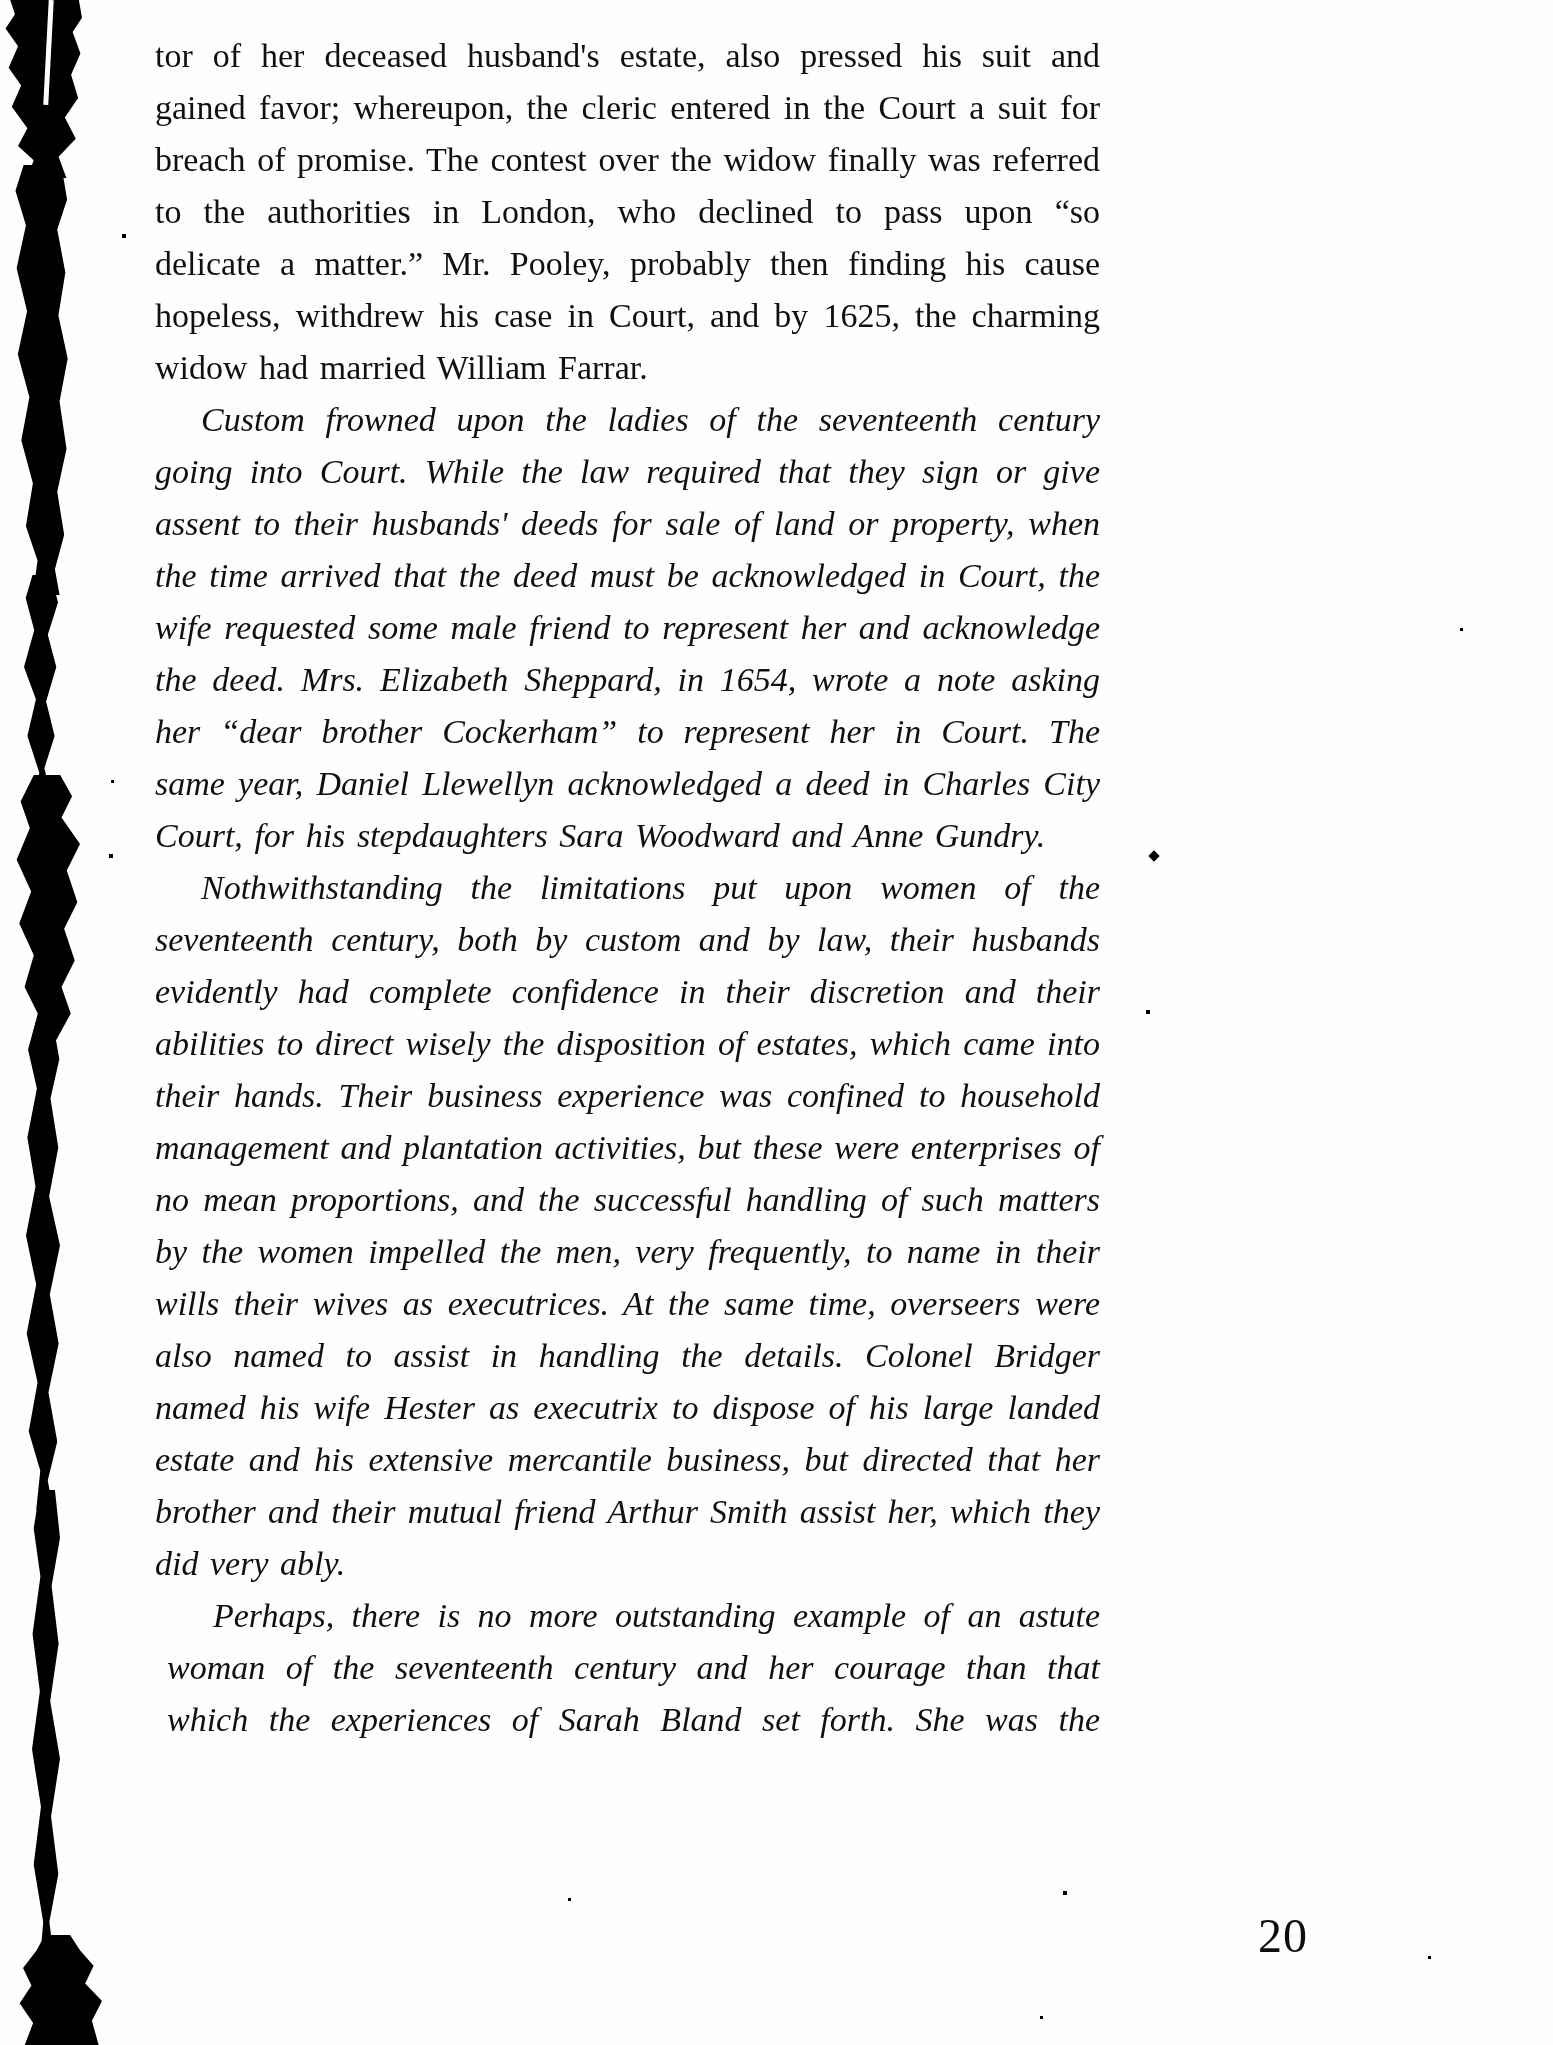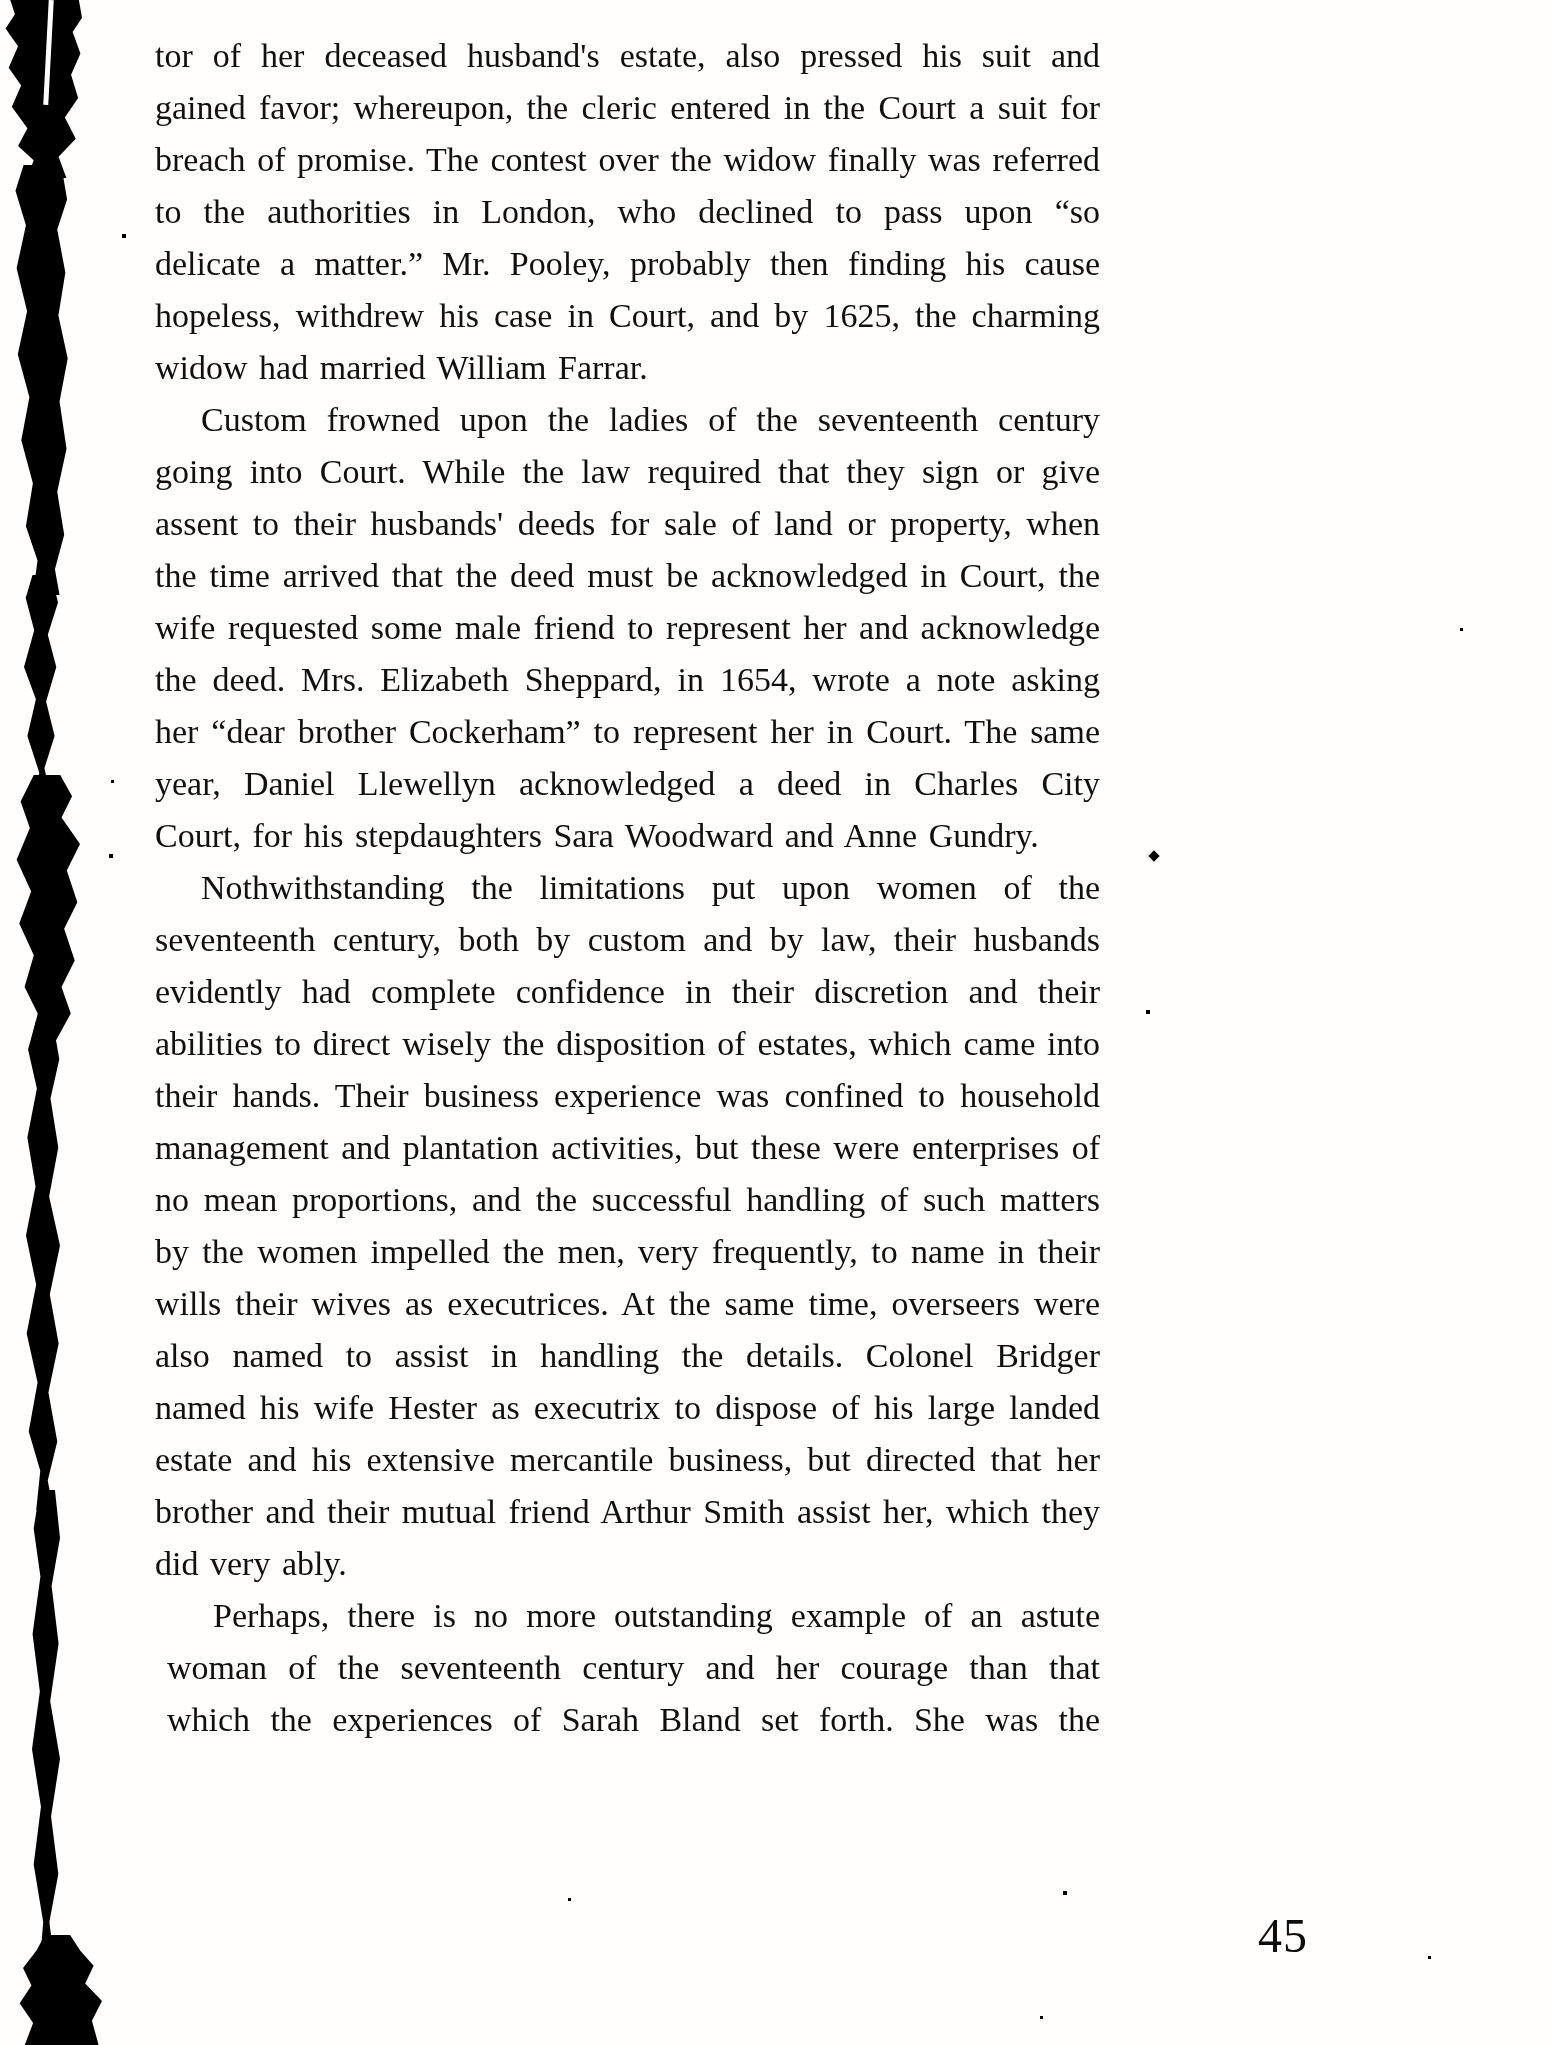--- a/index.html
+++ b/index.html
@@ -19,21 +19,21 @@
     position: absolute;
     left: 155px; top: 30px;
     width: 945px;
     color: #101010;
     font-size: 34px;
     line-height: 52px;
     text-align: justify;
     word-spacing: 0.09em;
   }
   .text-column p { margin: 0; }
-  .text-column p.indent { text-indent: 46px; }
+  .text-column p.indent { text-indent: 46px; font-style: italic; }
   .text-column p.page-break { text-align-last: justify; margin-left: 12px; }
 
   
   .page-number {
     position: absolute;
     left: 1258px; top: 1908px;
     font-size: 48px;
     color: #0d0d0d;
     letter-spacing: 1px;
   }
@@ -111,15 +111,15 @@
   <div class="speck sp9"></div>
   <div class="speck sp10"></div>
 
   <div class="text-column">
     <p>tor of her deceased husband's estate, also pressed his suit and gained favor; whereupon, the cleric entered in the Court a suit for breach of promise. The contest over the widow finally was referred to the authorities in London, who declined to pass upon “so delicate a matter.” Mr. Pooley, probably then finding his cause hopeless, withdrew his case in Court, and by 1625, the charming widow had married William Farrar.</p>
     <p class="indent">Custom frowned upon the ladies of the seventeenth century going into Court. While the law required that they sign or give assent to their husbands' deeds for sale of land or property, when the time arrived that the deed must be acknowledged in Court, the wife requested some male friend to represent her and acknowledge the deed. Mrs. Elizabeth Sheppard, in 1654, wrote a note asking her “dear brother Cockerham” to represent her in Court. The same year, Daniel Llewellyn acknowledged a deed in Charles City Court, for his stepdaughters Sara Woodward and Anne Gundry.</p>
     <p class="indent">Nothwithstanding the limitations put upon women of the seventeenth century, both by custom and by law, their husbands evidently had complete confidence in their discretion and their abilities to direct wisely the disposition of estates, which came into their hands. Their business experience was confined to household management and plantation activities, but these were enterprises of no mean proportions, and the successful handling of such matters by the women impelled the men, very frequently, to name in their wills their wives as executrices. At the same time, overseers were also named to assist in handling the details. Colonel Bridger named his wife Hester as executrix to dispose of his large landed estate and his extensive mercantile business, but directed that her brother and their mutual friend Arthur Smith assist her, which they did very ably.</p>
     <p class="indent page-break">Perhaps, there is no more outstanding example of an astute woman of the seventeenth century and her courage than that which the experiences of Sarah Bland set forth. She was the</p>
   </div>
 
-  <div class="page-number">45</div>
+  <div class="page-number">20</div>
 
 </div>
 
 </body></html>

